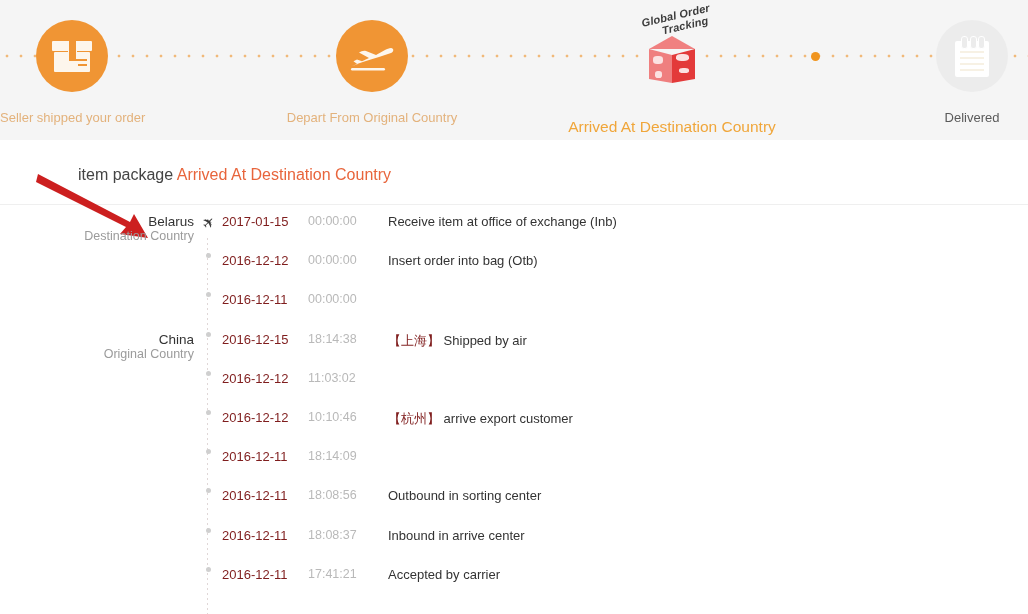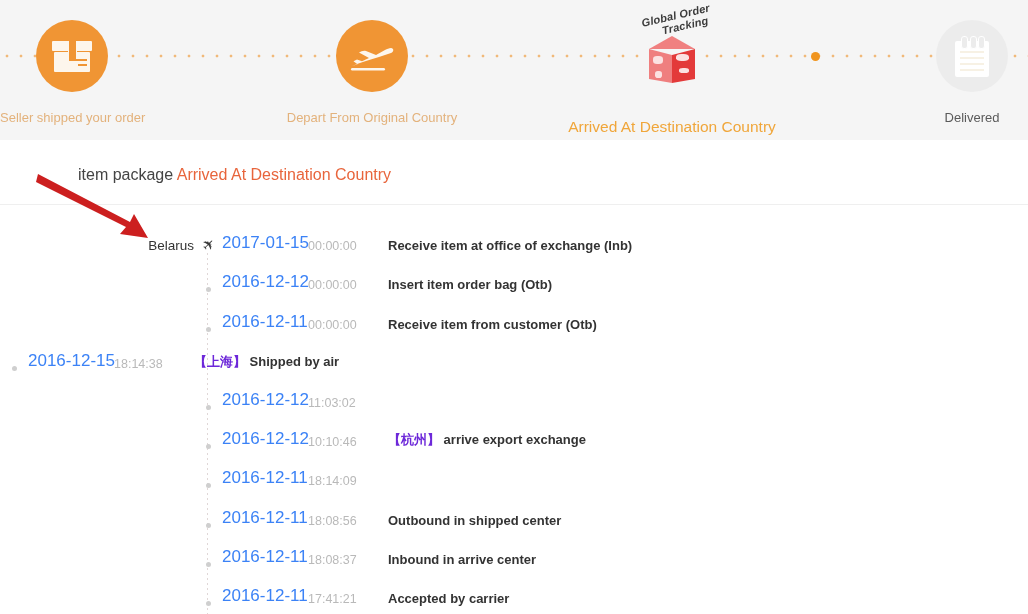--- a/index.html
+++ b/index.html
@@ -253,21 +253,21 @@
     width: 1px;
     height: 400px;
     background-image: linear-gradient(to bottom, #e0d7d7 50%, rgba(255,255,255,0) 0%);
     background-size: 1px 5px;
     background-repeat: repeat-y;
   }
   .tl-row {
     position: relative;
     height: 39.2px;
     display: flex;
-    align-items: flex-end;
+    align-items: flex-start;
   }
   .tl-country {
     width: 194px;
     text-align: right;
     padding-right: 0;
     font-size: 13px;
     line-height: 15px;
   }
   .tl-country .cname {
     color: #333333;
@@ -297,38 +297,37 @@
     color: #3a3a3a;
     font-size: 15px;
     line-height: 1;
     transform: rotate(-45deg);
     display: inline-block;
     background: #ffffff;
     padding: 1px 0;
   }
   .tl-date {
     width: 86px;
-    font-size: 17px;
-    color: #3b82f6;
+    font-size: 13px;
+    color: #7f1d1d;
     white-space: nowrap;
   }
   .tl-time {
     width: 80px;
     font-size: 12.5px;
     color: #b9b9b9;
     white-space: nowrap;
   }
   .tl-desc {
     font-size: 13px;
     color: #333333;
     white-space: nowrap;
-    font-weight: bold;
   }
   .tl-desc .place {
-    color: #6d28d9;
+    color: #7f1d1d;
   }
 </style>
 </head>
 <body>
 
 <div class="tracker-banner">
 
   <div class="connector-line"></div>
   <div class="active-dot"></div>
 
@@ -404,50 +403,54 @@
 <svg class="annotation-arrow" viewBox="0 0 120 72">
   <path d="M4 2 L96 50 L100 42 L114 66 L86 62 L92 55 L2 10 Z" fill="#cc1f1f"></path>
 </svg>
 
 <div class="timeline">
   <div class="timeline-rail"></div>
 
   <div class="tl-row">
     <div class="tl-country">
       <span class="cname">Belarus</span>
+      <span class="csub">Destination Country</span>
     </div>
     <div class="tl-marker">
         <span class="plane">✈</span>
       </div>
     <div class="tl-date">2017-01-15</div>
     <div class="tl-time">00:00:00</div>
     <div class="tl-desc"><span class="place"></span><span>Receive item at office of exchange (Inb)</span></div>
   </div>
 
   <div class="tl-row">
     <div class="tl-country"></div>
     <div class="tl-marker">
         <span class="dot"></span>
       </div>
     <div class="tl-date">2016-12-12</div>
     <div class="tl-time">00:00:00</div>
-    <div class="tl-desc"><span class="place"></span><span>Insert item order bag (Otb)</span></div>
+    <div class="tl-desc"><span class="place"></span><span>Insert order into bag (Otb)</span></div>
   </div>
 
   <div class="tl-row">
     <div class="tl-country"></div>
     <div class="tl-marker">
         <span class="dot"></span>
       </div>
     <div class="tl-date">2016-12-11</div>
     <div class="tl-time">00:00:00</div>
-    <div class="tl-desc"><span class="place"></span><span>Receive item from customer (Otb)</span></div>
-  </div>
-
-  <div class="tl-row">
+  </div>
+
+  <div class="tl-row">
+    <div class="tl-country">
+      <span class="cname">China</span>
+      <span class="csub">Original Country</span>
+    </div>
     <div class="tl-marker">
         <span class="dot"></span>
       </div>
     <div class="tl-date">2016-12-15</div>
     <div class="tl-time">18:14:38</div>
     <div class="tl-desc"><span class="place">【上海】</span><span> Shipped by air</span></div>
   </div>
 
   <div class="tl-row">
     <div class="tl-country"></div>
@@ -458,40 +461,40 @@
     <div class="tl-time">11:03:02</div>
   </div>
 
   <div class="tl-row">
     <div class="tl-country"></div>
     <div class="tl-marker">
         <span class="dot"></span>
       </div>
     <div class="tl-date">2016-12-12</div>
     <div class="tl-time">10:10:46</div>
-    <div class="tl-desc"><span class="place">【杭州】</span><span> arrive export exchange</span></div>
+    <div class="tl-desc"><span class="place">【杭州】</span><span> arrive export customer</span></div>
   </div>
 
   <div class="tl-row">
     <div class="tl-country"></div>
     <div class="tl-marker">
         <span class="dot"></span>
       </div>
     <div class="tl-date">2016-12-11</div>
     <div class="tl-time">18:14:09</div>
   </div>
 
   <div class="tl-row">
     <div class="tl-country"></div>
     <div class="tl-marker">
         <span class="dot"></span>
       </div>
     <div class="tl-date">2016-12-11</div>
     <div class="tl-time">18:08:56</div>
-    <div class="tl-desc"><span class="place"></span><span>Outbound in shipped center</span></div>
+    <div class="tl-desc"><span class="place"></span><span>Outbound in sorting center</span></div>
   </div>
 
   <div class="tl-row">
     <div class="tl-country"></div>
     <div class="tl-marker">
         <span class="dot"></span>
       </div>
     <div class="tl-date">2016-12-11</div>
     <div class="tl-time">18:08:37</div>
     <div class="tl-desc"><span class="place"></span><span>Inbound in arrive center</span></div>

